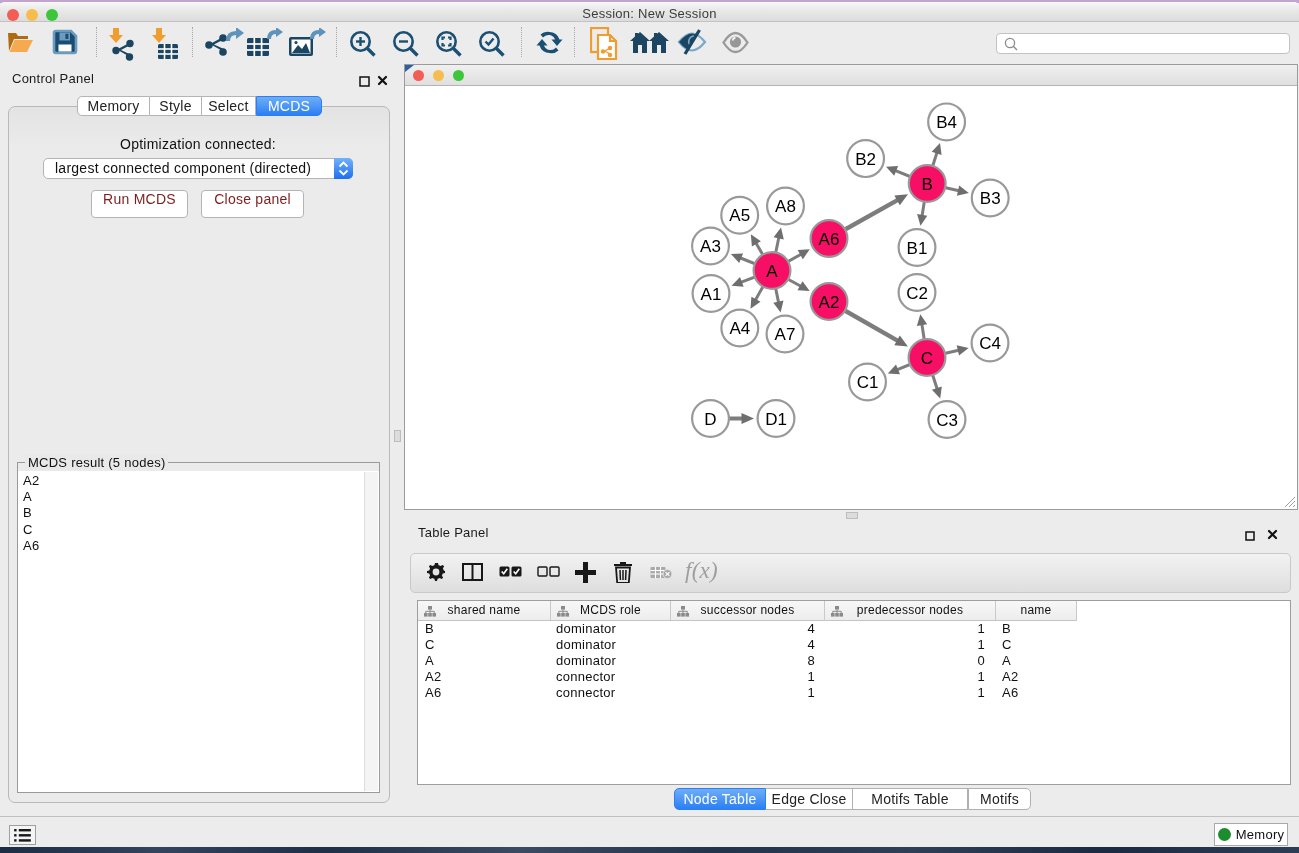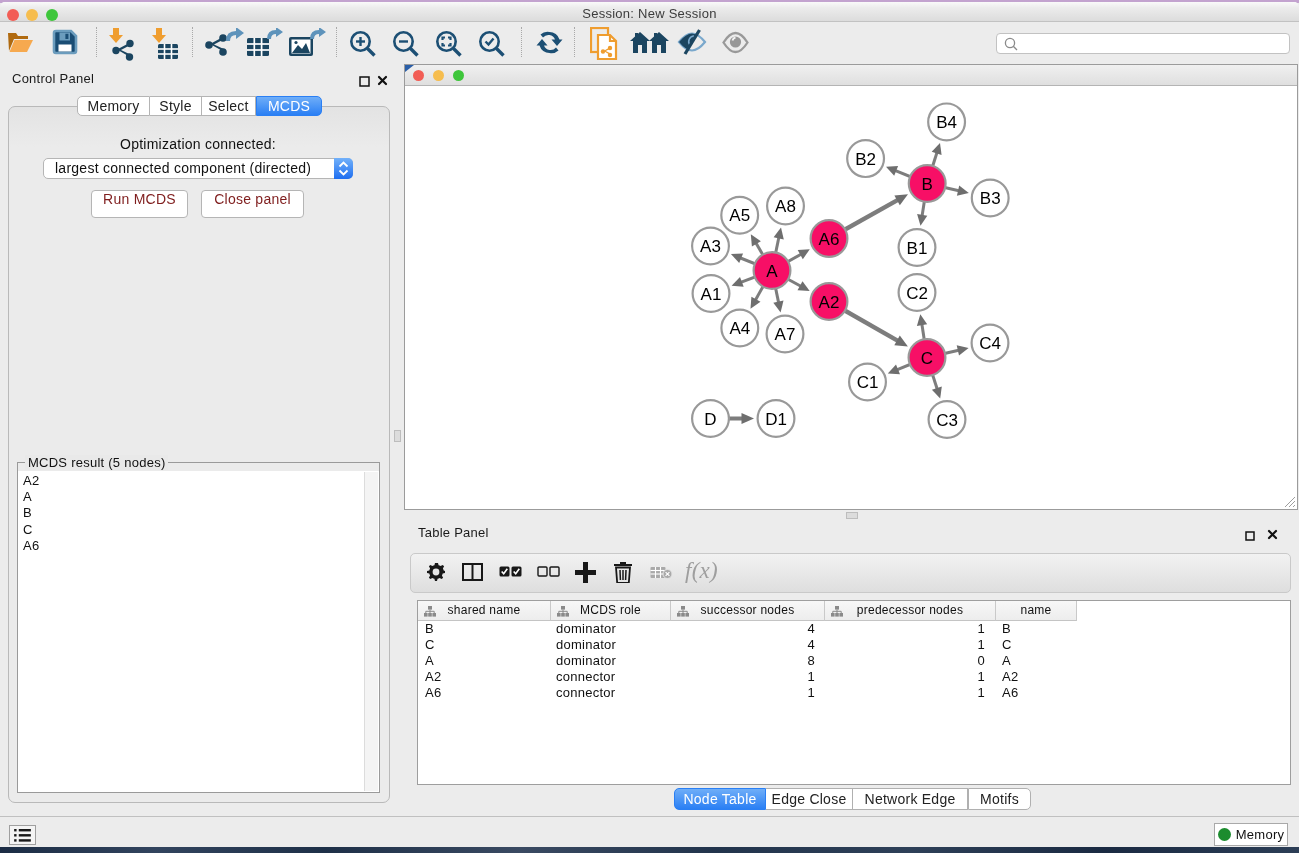--- a/index.html
+++ b/index.html
@@ -425,21 +425,21 @@
 <div class="td abs" style="left:730px;width:85px;top:669px;text-align:right;">1</div>
 <div class="td abs" style="left:900px;width:85px;top:669px;text-align:right;">1</div>
 <div class="td abs" style="left:1002px;top:669px;">A2</div>
 <div class="td abs" style="left:425px;top:685px;">A6</div>
 <div class="td abs" style="left:556px;top:685px;">connector</div>
 <div class="td abs" style="left:730px;width:85px;top:685px;text-align:right;">1</div>
 <div class="td abs" style="left:900px;width:85px;top:685px;text-align:right;">1</div>
 <div class="td abs" style="left:1002px;top:685px;">A6</div>
 <div class="tab2 sel abs" style="left:674px;width:92px;border-radius:5px 0 0 5px;">Node Table</div>
 <div class="tab2 abs" style="left:766px;width:87px;border-left:0;">Edge Close</div>
-<div class="tab2 abs" style="left:853px;width:115px;border-left:0;">Network Edge</div>
+<div class="tab2 abs" style="left:853px;width:115px;border-left:0;">Motifs Table</div>
 <div class="tab2 abs" style="left:968px;width:63px;border-radius:0 5px 5px 0;">Motifs</div>
 <div id="statusbar" class="abs">
 <div id="listbtn">
       <svg width="17" height="13" viewBox="0 0 18 14" style="position:absolute;left:4px;top:3px;">
         <g fill="#181818">
           <rect x="0" y="0" width="2.6" height="2.6"></rect>
           <rect x="5" y="0" width="13" height="2.6"></rect>
           <rect x="0" y="5.5" width="2.6" height="2.6"></rect>
           <rect x="5" y="5.5" width="13" height="2.6"></rect>
           <rect x="0" y="11" width="2.6" height="2.6"></rect>

